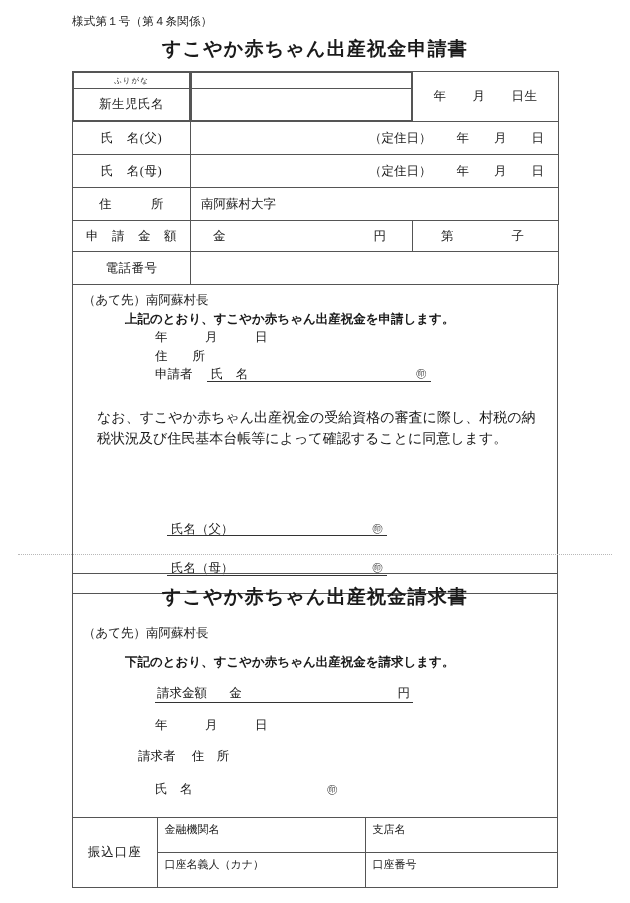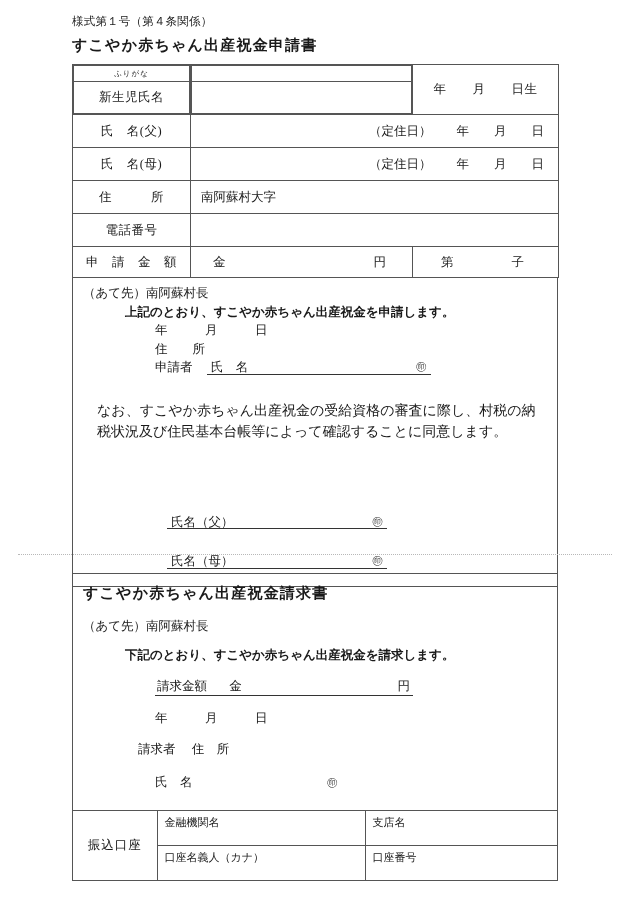--- a/index.html
+++ b/index.html
@@ -25,22 +25,22 @@
   
   .form-no {
     position: absolute;
     left: 72px;
     top: 14px;
     font-size: 11.5px;
     letter-spacing: 0.2px;
     white-space: nowrap;
   }
   .doc-title {
-    text-align: left;
-    font-size: 15px;
+    text-align: center;
+    font-size: 19px;
     font-weight: bold;
     letter-spacing: 1.2px;
     white-space: nowrap;
   }
 
   
   .form1 {
     position: absolute;
     left: 72px;
     top: 36px;
@@ -224,38 +224,38 @@
         <td class="lbl" style="height:32px">氏　名(母)</td>
         <td colspan="2" class="right-in">（定住日）　　年　　月　　日</td>
       </tr>
 
       <tr>
         <td class="lbl" style="height:32px">住　　　所</td>
         <td colspan="2" class="cell-pad-l">南阿蘇村大字</td>
       </tr>
 
       <tr>
-        <td class="lbl" style="height:32px">電話番号</td>
-        <td colspan="2" class="cell-pad-l"></td>
-      </tr>
-
-      <tr>
         <td class="lbl" style="height:30px">申　請　金　額</td>
         <td>
           <div style="display:flex;justify-content:space-between;padding:0 26px 0 22px;">
             <span>金</span>
             <span>円</span>
           </div>
         </td>
         <td>
           <div style="display:flex;justify-content:space-between;padding:0 34px 0 28px;">
             <span>第</span>
             <span>子</span>
           </div>
         </td>
+      </tr>
+
+      <tr>
+        <td class="lbl" style="height:32px">電話番号</td>
+        <td colspan="2" class="cell-pad-l"></td>
       </tr>
     </tbody>
       </table>
 
     <div class="body-box">
       <p class="ln">（あて先）南阿蘇村長</p>
       <p class="ln i1">上記のとおり、すこやか赤ちゃん出産祝金を申請します。</p>
       <p class="ln i2">年　　　月　　　日</p>
       <p class="ln i2">住　　所</p>
 

